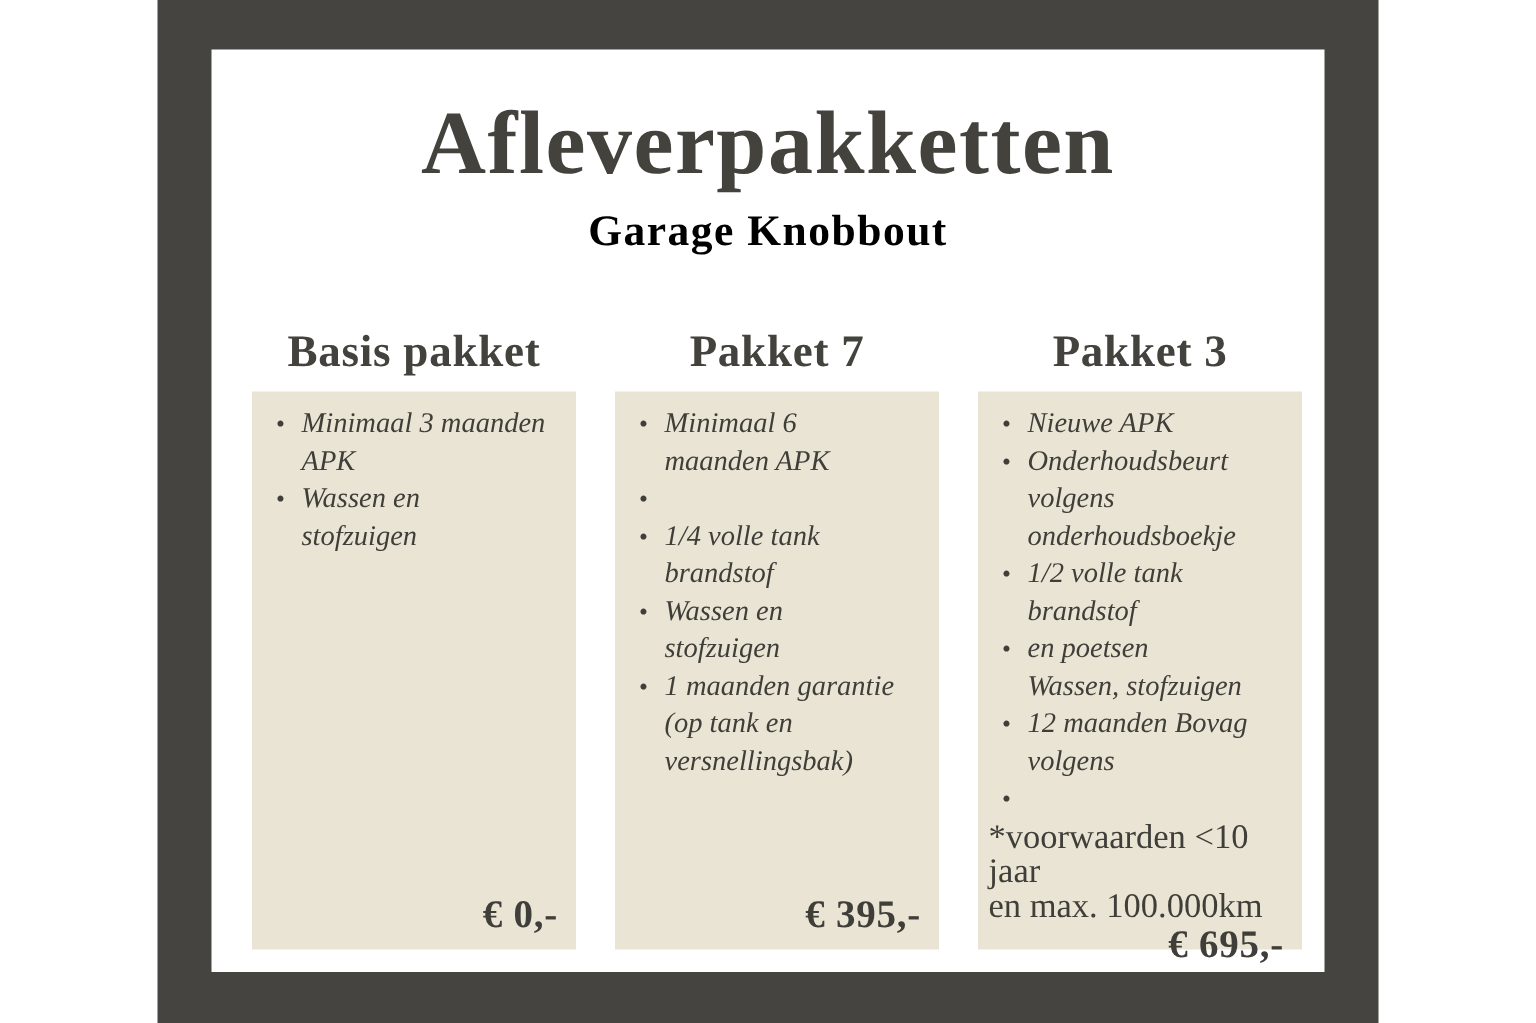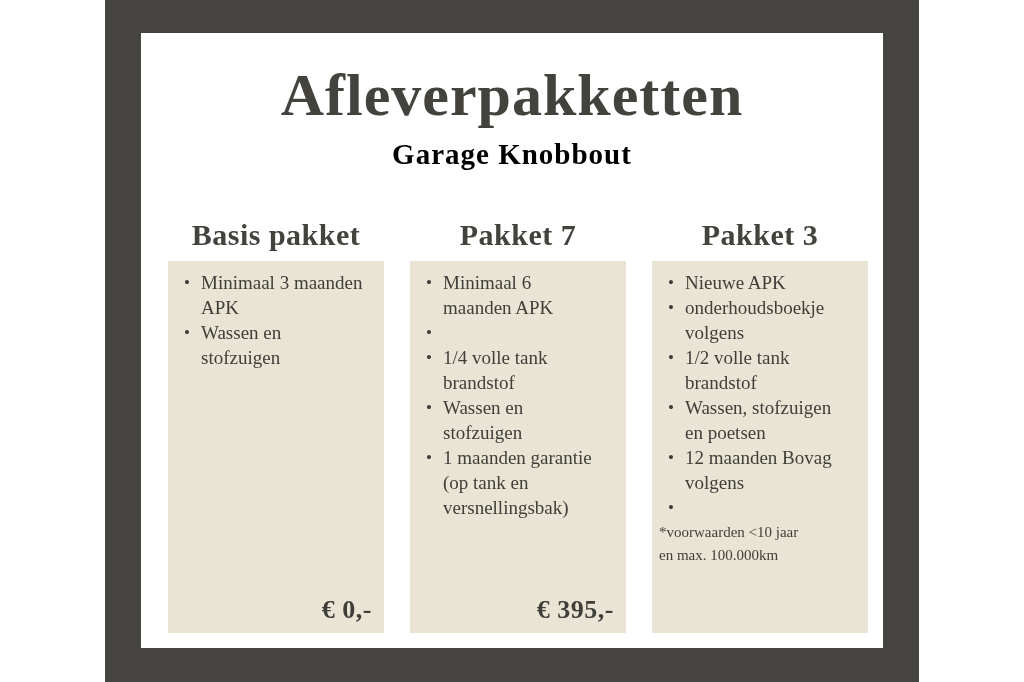--- a/index.html
+++ b/index.html
@@ -87,26 +87,26 @@
     line-height: 25px;
   }
   .items li { display: flex; }
   .bullet {
     flex: 0 0 auto;
     width: 17px;
     margin-left: 10px;
     font-size: 17px;
     line-height: 25px;
   }
-  .item-text { flex: 1; min-height: 25px; }
+  .item-text { flex: 1; min-height: 25px; font-style: italic; }
   .item-text div { min-height: 25px; }
   .footnote {
     margin-top: 1px;
     margin-left: 1px;
-    font-size: 15px;
+    font-size: 23px;
     line-height: 23px;
   }
   .price {
     margin-top: auto;
     text-align: right;
     font-family: "Liberation Serif", serif;
     font-weight: bold;
     font-size: 26px;
     letter-spacing: 0.5px;
     padding: 0 4px 2px 0;
@@ -194,54 +194,56 @@
       <ul class="items">
                 <li>
                   <span class="bullet">•</span>
                   <span class="item-text">
                     <div>Nieuwe APK</div>
                   </span>
                 </li>
                 <li>
                   <span class="bullet">•</span>
                   <span class="item-text">
+                    <div>Onderhoudsbeurt</div>
+                    <div>volgens</div>
                     <div>onderhoudsboekje</div>
-                    <div>volgens</div>
                   </span>
                 </li>
                 <li>
                   <span class="bullet">•</span>
                   <span class="item-text">
                     <div>1/2 volle tank</div>
                     <div>brandstof</div>
                   </span>
                 </li>
                 <li>
                   <span class="bullet">•</span>
                   <span class="item-text">
+                    <div>en poetsen</div>
                     <div>Wassen, stofzuigen</div>
-                    <div>en poetsen</div>
                   </span>
                 </li>
                 <li>
                   <span class="bullet">•</span>
                   <span class="item-text">
                     <div>12 maanden Bovag</div>
                     <div>volgens</div>
                   </span>
                 </li>
                 <li>
                   <span class="bullet">•</span>
                   <span class="item-text">
                     <div></div>
                   </span>
                 </li>
               </ul>
       <div class="footnote">
                 <div>*voorwaarden &lt;10 jaar</div>
                 <div>en max. 100.000km</div>
               </div>
+      <div class="price">€ 695,-</div>
     </div>
   </div>
 </div>
     </div>
   </div>
 </div>
 
 </body></html>

